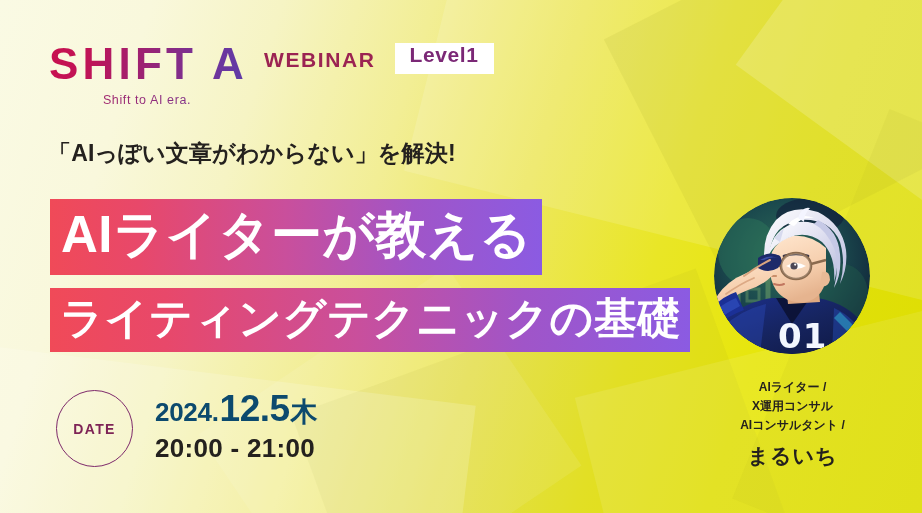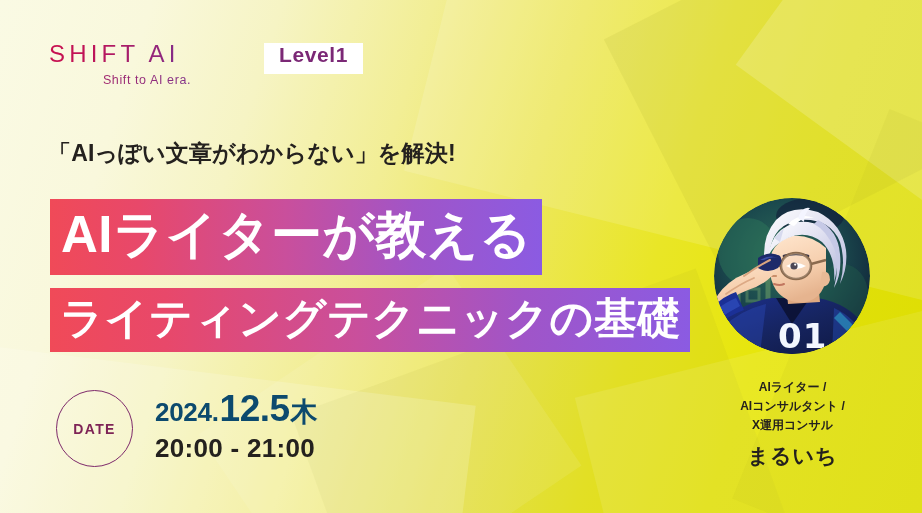--- a/index.html
+++ b/index.html
@@ -48,21 +48,21 @@
         background:rgba(255,255,255,0.09);
         transform:rotate(-34deg); }
 
   
   .header-row {
     position:absolute; left:49px; top:42px;
     display:flex; align-items:flex-start;
   }
   .logo-block { position:relative; width:196px; }
   .logo-wordmark {
-    font-size:24px; font-weight:400; letter-spacing:4.2px;
+    font-size:44px; font-weight:700; letter-spacing:4.2px;
     line-height:1;
     background:linear-gradient(95deg,#C8104F 0%,#BE1458 22%,
         #9C2273 48%,#7B3091 72%,#5F3BA8 100%);
     -webkit-background-clip:text; background-clip:text;
     -webkit-text-fill-color:transparent; color:transparent;
     white-space:nowrap;
   }
   .logo-tagline {
     margin-top:7px; text-align:center;
     font-size:12.5px; letter-spacing:0.6px;
@@ -168,20 +168,21 @@
   <div class="facet f5"></div>
   <div class="facet f6"></div>
   <div class="facet f7"></div>
   <div class="facet f8"></div>
 
   <div class="header-row">
     <div class="logo-block">
       <div class="logo-wordmark">SHIFT AI</div>
       <div class="logo-tagline">Shift to AI era.</div>
     </div>
+    <div class="webinar-label">WEBINAR</div>
     <div class="level-badge">Level1</div>
   </div>
 
   <div class="lead-copy">「AIっぽい文章がわからない」を解決!</div>
 
   <div class="title-bar title-bar-2">ライティングテクニックの基礎</div>
   <div class="title-bar title-bar-1">AIライターが教える</div>
 
   <div class="date-circle">DATE</div>
   <div class="date-text">
@@ -282,19 +283,19 @@
 
         <path d="M0 108 Q10 98 22 94 L30 112 Q14 118 2 128 Z" fill="#1B3096"></path>
         <path d="M2 112 Q12 104 22 100 L26 108 Q14 114 4 122 Z" fill="#3453C4" opacity="0.6"></path>
       </g>
     </svg>
   </div>
 
   <div class="speaker-info">
     <div class="speaker-role">
       <div>AIライター /</div>
+      <div>X運用コンサル</div>
       <div>AIコンサルタント /</div>
-      <div>X運用コンサル</div>
     </div>
     <div class="speaker-name">まるいち</div>
   </div>
 
 </div>
 
 </body></html>

